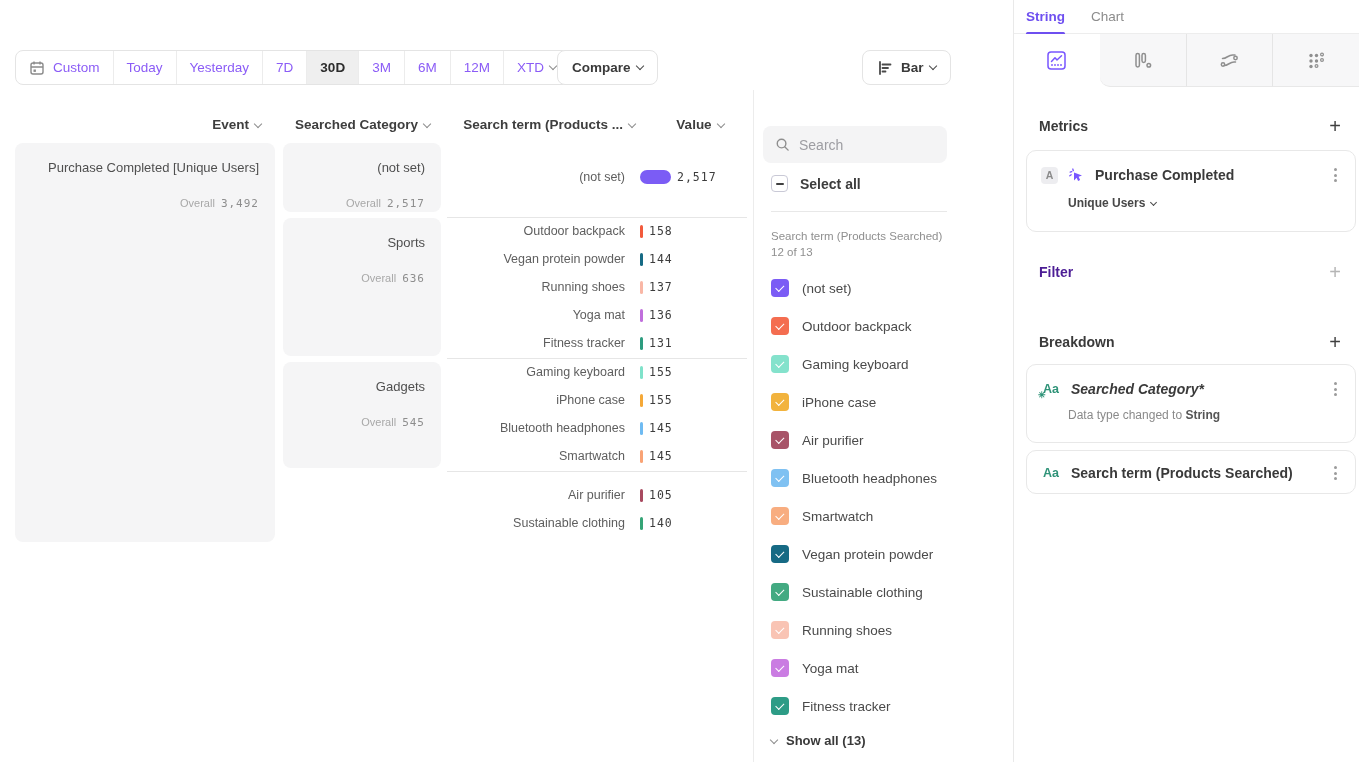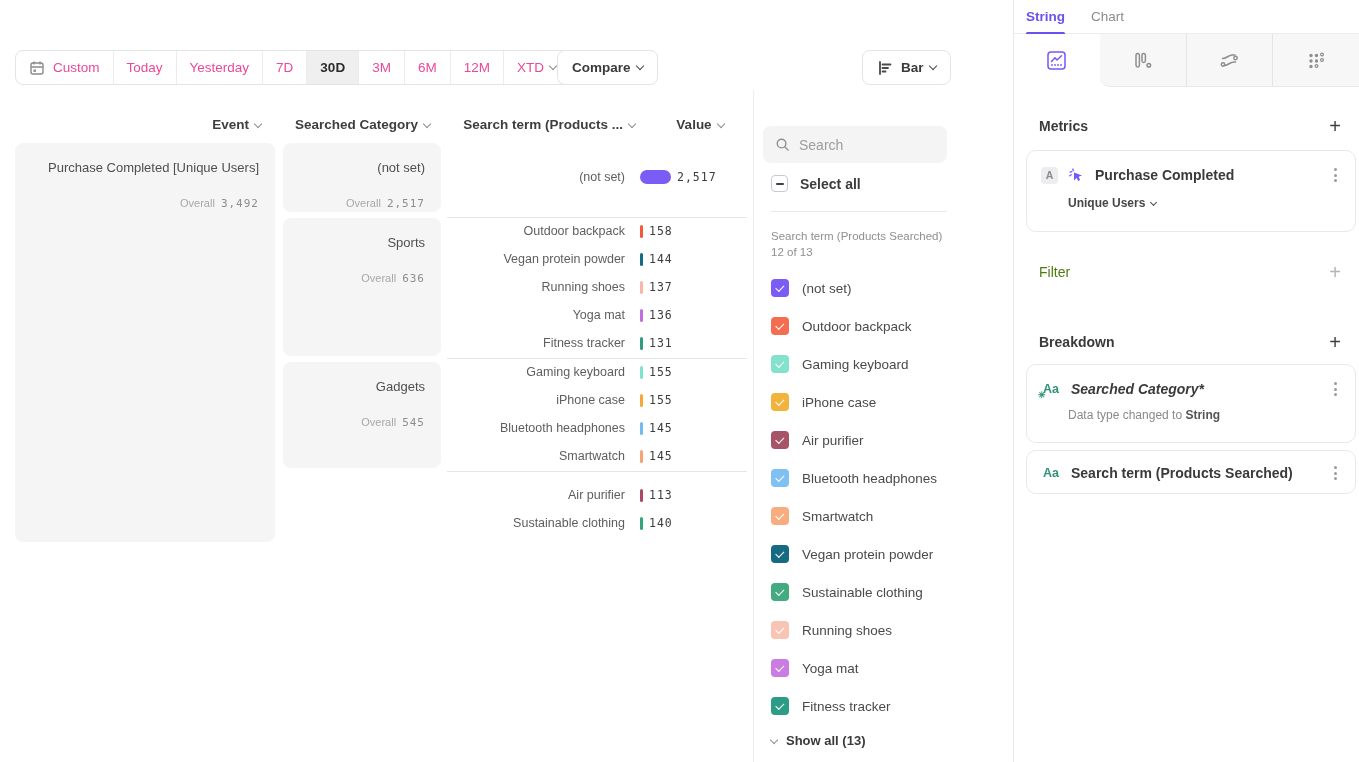--- a/index.html
+++ b/index.html
@@ -9,21 +9,21 @@
   
   .chev { display:inline-block; width:6px; height:6px; border-right:1.6px solid #8d8d8d; border-bottom:1.6px solid #8d8d8d; transform:rotate(45deg); margin-left:6px; position:relative; top:-2px; }
   .chev.dark { border-color:#4a4a4a; }
   .kebab { display:flex; flex-direction:column; gap:2.6px; padding:4px; cursor:pointer; }
   .kebab i { width:3px; height:3px; border-radius:50%; background:#9b9b9b; }
   .plus { font-size:20px; font-weight:400; color:#3f3f3f; line-height:14px; cursor:pointer; }
   .plus.muted { color:#b5b5b5; }
 
   
   .seg { position:absolute; left:15px; top:50px; height:35px; display:flex; align-items:stretch; border:1px solid #e4e4e4; border-radius:8px; background:#fff; overflow:hidden; }
-  .seg-item { display:flex; align-items:center; padding:0 13px; font-size:13.5px; color:#ec4899; border-right:1px solid #ececec; cursor:pointer; white-space:nowrap; }
+  .seg-item { display:flex; align-items:center; padding:0 13px; font-size:13.5px; color:#8b5cf6; border-right:1px solid #ececec; cursor:pointer; white-space:nowrap; }
   .seg-item:last-child { border-right:none; }
   .seg-item.active { background:#efefef; color:#2d2d2d; font-weight:700; }
   .seg-item svg { margin-right:8px; }
   .btn { position:absolute; top:50px; height:35px; display:flex; align-items:center; border:1px solid #e4e4e4; border-radius:8px; background:#fff; padding:0 14px; font-size:13.5px; font-weight:600; color:#3a3a3a; cursor:pointer; }
   .btn svg { margin-right:8px; }
 
   
   .colhead { position:absolute; top:117px; font-size:13.5px; font-weight:600; color:#3e3e3e; white-space:nowrap; }
   .card { position:absolute; background:#f5f5f6; border-radius:8px; text-align:right; padding:17px 16px 0 10px; }
   .card .cname { font-size:13px; color:#4f4f4f; }
@@ -61,21 +61,21 @@
   .stab { font-size:13.5px; color:#8c8c8c; cursor:pointer; height:34px; display:flex; align-items:center; position:relative; }
   .stab.active { color:#6e4ff0; font-weight:700; }
   .stab.active::after { content:""; position:absolute; left:0; right:0; bottom:-1px; height:3px; border-radius:2px; background:#6e4ff0; }
   .itabs { position:absolute; top:34px; left:0; right:0; height:53px; display:flex; }
   .itab { flex:1; display:flex; align-items:center; justify-content:center; cursor:pointer; background:#f7f7f8; border-bottom:1px solid #e8e8e8; }
   .itab.active { background:#fff; border-bottom:none; }
   .itab.rnd { border-bottom-left-radius:10px; }
   .itab.vline { border-left:1px solid #e5e5e5; }
   .shead { position:absolute; left:25px; right:18px; display:flex; align-items:center; justify-content:space-between; }
   .shead .t { font-size:14px; font-weight:700; color:#3a3a3a; }
-  .shead .t.muted { color:#4d7c0f; font-weight:400; }
+  .shead .t.muted { color:#4c1d95; font-weight:700; }
   .scard { position:absolute; left:12px; width:330px; border:1px solid #e8e8e8; border-radius:10px; background:#fff; }
   .scard .r1 { display:flex; align-items:center; gap:10px; padding:13px 14px 0 14px; }
   .scard .r1 .nm { flex:1; font-size:14px; font-weight:600; color:#3a3a3a; white-space:nowrap; overflow:hidden; }
   .scard .r1 .nm.it { font-style:italic; }
   .abadge { flex:none; width:17px; height:17px; background:#ededf0; border-radius:4px; font-size:10.5px; font-weight:700; color:#8b8b8b; display:flex; align-items:center; justify-content:center; }
   .measure { padding:10px 14px 0 41px; font-size:12px; font-weight:700; color:#474747; cursor:pointer; }
   .measure .chev { width:5px; height:5px; }
   .aa { flex:none; position:relative; width:20px; font-size:12.5px; font-weight:700; color:#2f9378; text-align:center; }
   .aa .st { position:absolute; left:-3px; bottom:-4px; font-size:9px; color:#2f9378; }
   .note { padding:8px 14px 0 41px; font-size:12px; color:#8a8a8a; }
@@ -211,21 +211,21 @@
   <div class="trow" style="top:442px;">
       <span class="term">Smartwatch</span>
       <span class="tbar" style="background-color: rgb(249, 163, 117);"></span>
       <span class="tval">145</span>
     </div>
   <div class="tsep" style="top:471px;"></div>
 
   <div class="trow" style="top:481px;">
       <span class="term">Air purifier</span>
       <span class="tbar" style="background-color: rgb(168, 74, 96);"></span>
-      <span class="tval">113</span>
+      <span class="tval">105</span>
     </div>
   <div class="trow" style="top:509px;">
       <span class="term">Sustainable clothing</span>
       <span class="tbar" style="background-color: rgb(53, 164, 118);"></span>
       <span class="tval">140</span>
     </div>
 
   <div class="fpanel">
     <div class="searchbox">
       <svg width="15" height="15" viewBox="0 0 16 16" fill="none" stroke="#8f8f8f" stroke-width="1.5" stroke-linecap="round">

